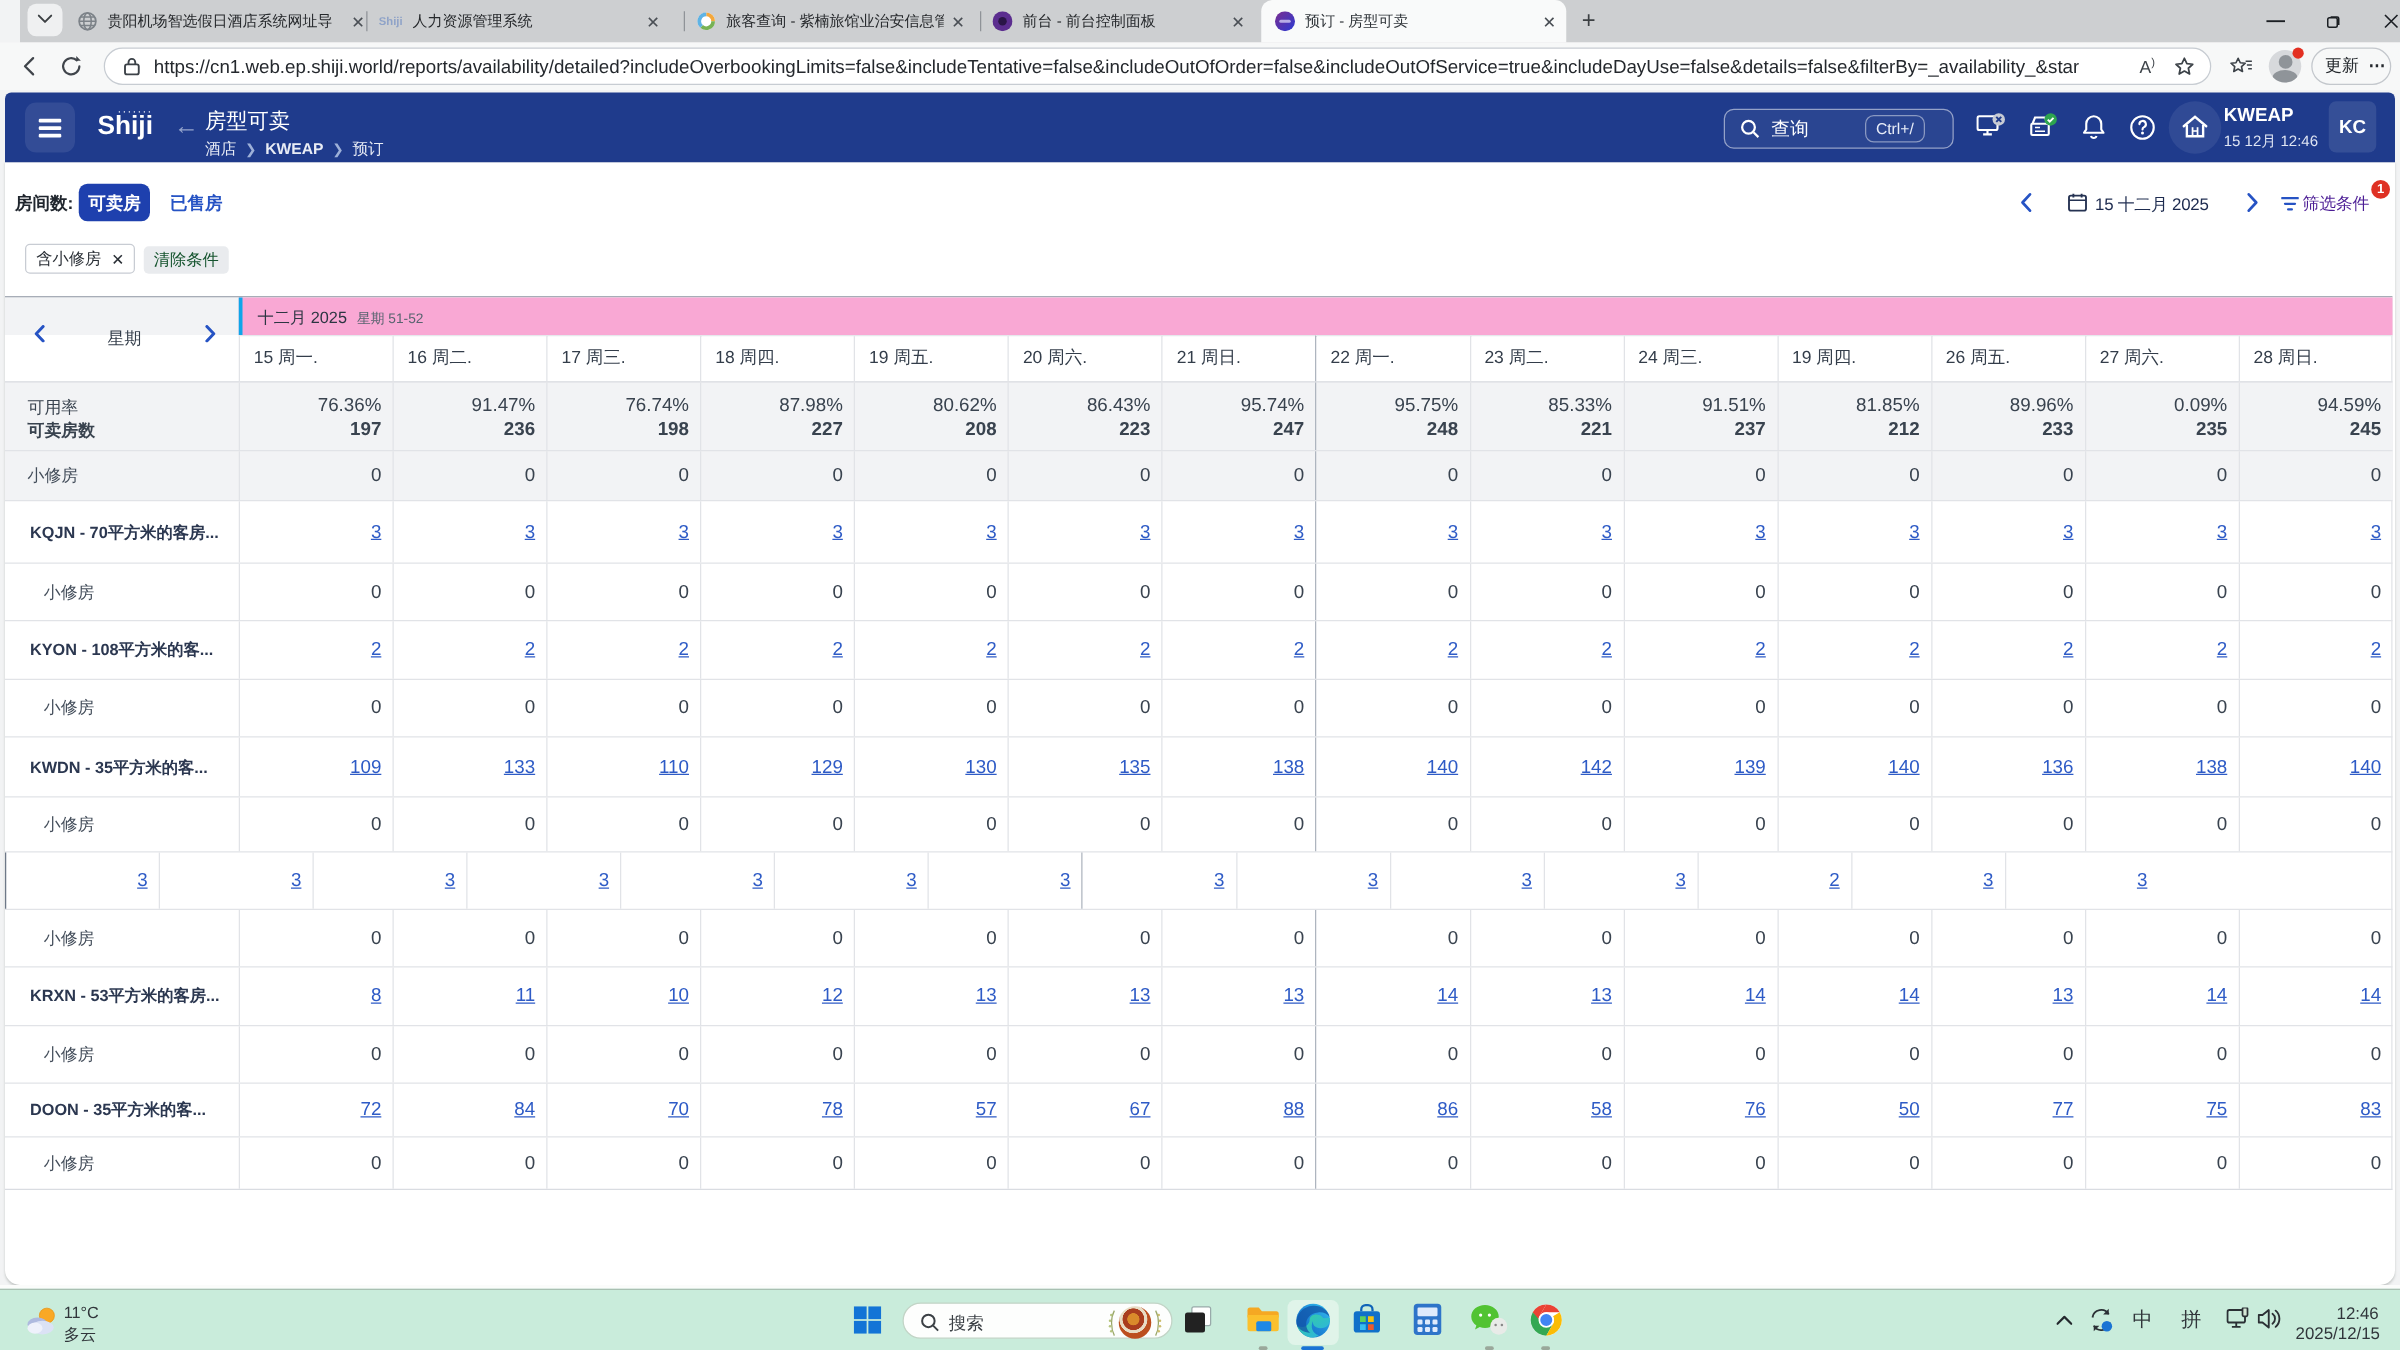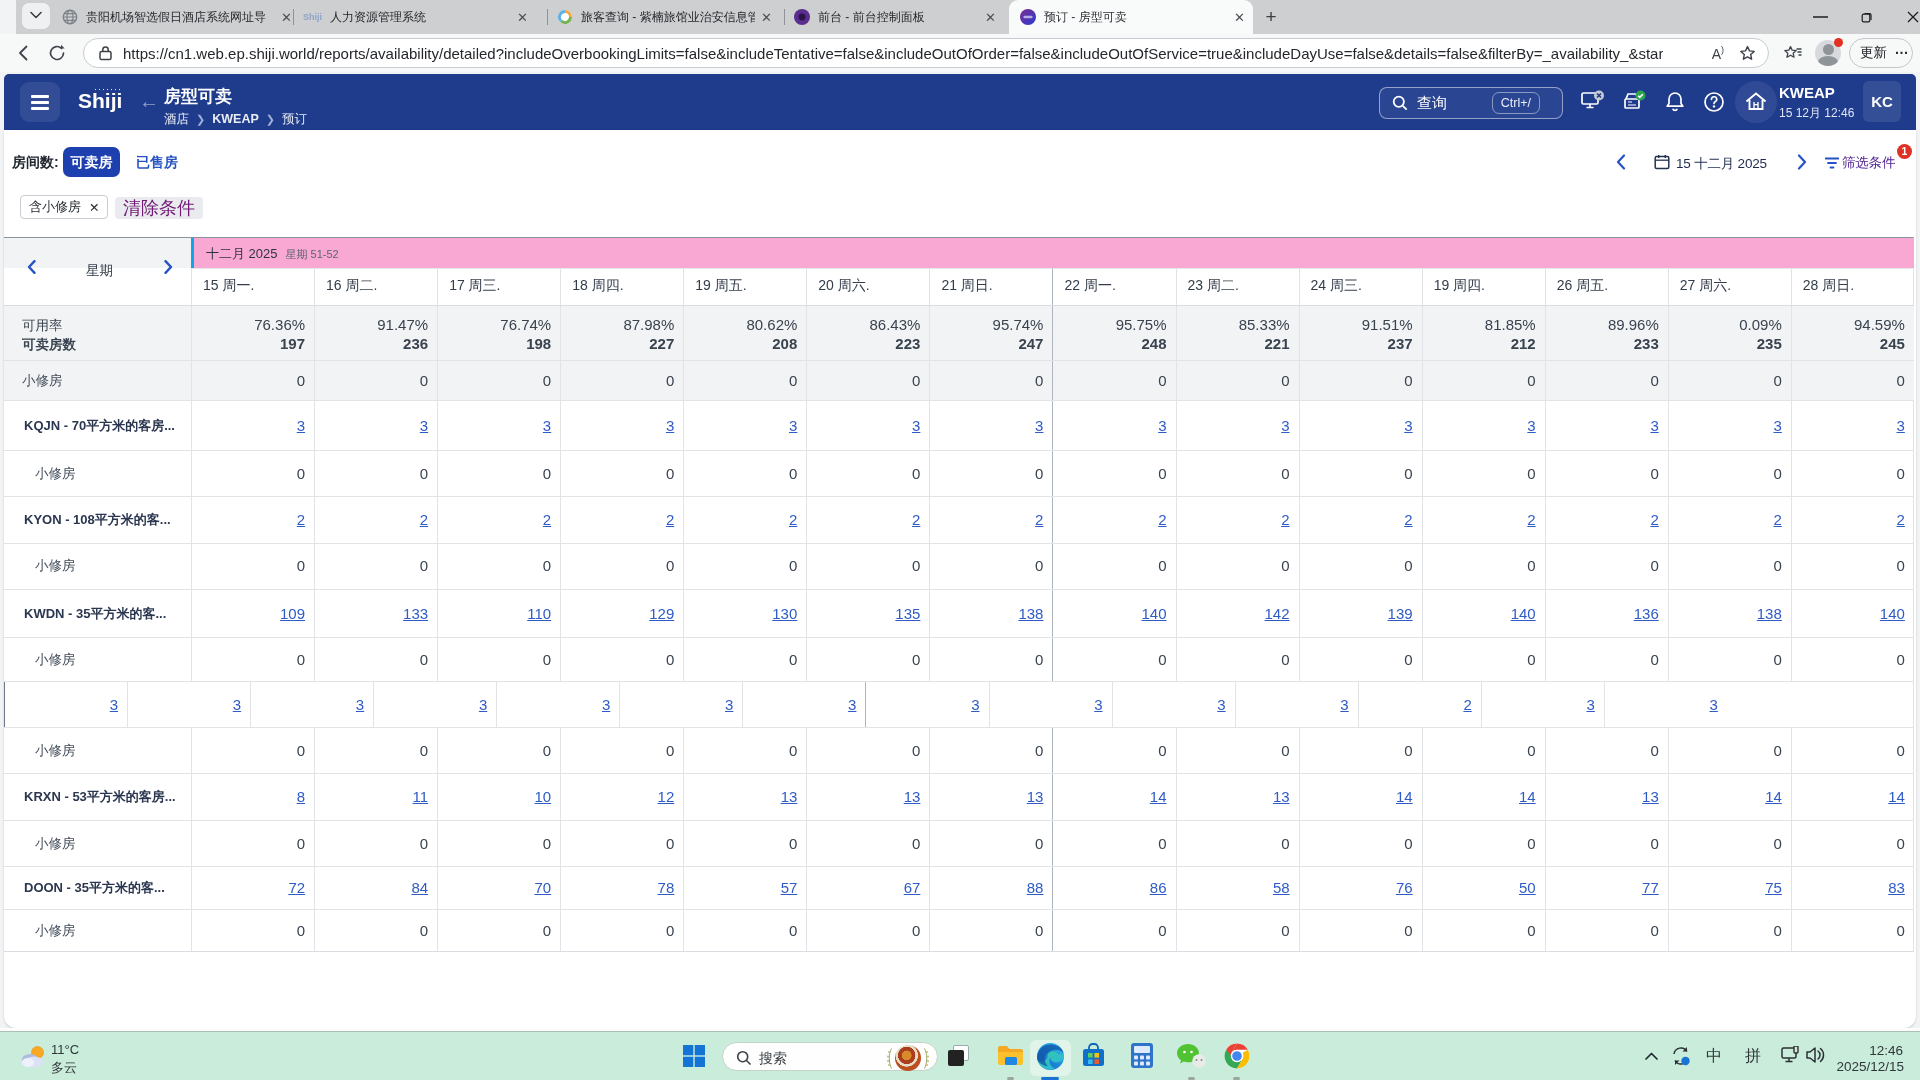--- a/index.html
+++ b/index.html
@@ -17,40 +17,40 @@
 
 #tabsearch{position:absolute;left:6px;top:3px;width:28px;height:26px;background:#eff0f1;border-radius:7px;color:#3c4043;text-align:center}
 
 #toolbar{position:absolute;left:0;top:34px;width:1920px;height:38px;background:#f7f8f8}
 #urlpill{position:absolute;left:83px;top:4px;width:1686px;height:30px;background:#fff;border:1px solid #c7ccd2;border-radius:15px;display:flex;align-items:center;font-size:15px;color:#24282d}
 #apphdr{position:absolute;left:4px;top:74px;width:1912px;height:56px;background:#1f3b8c;border-radius:5px 5px 0 0;color:#fff}
 #burger{position:absolute;left:16px;top:8px;width:40px;height:40px;background:rgba(255,255,255,.09);border-radius:9px}
 .bline{position:absolute;left:11px;width:18px;height:2.5px;background:#fff;border-radius:1px}
 #shiji{position:absolute;left:74px;top:15px;font-size:21px;font-weight:bold;letter-spacing:0}
 #backarr{position:absolute;left:135px;top:16px;color:#93a3cc;font-size:20px}
-#ttl{position:absolute;left:160px;top:11px;font-size:17px;font-weight:bold}
+#ttl{position:absolute;left:160px;top:11px;font-size:17px;font-weight:normal}
 #crumb{position:absolute;left:160px;top:37px;font-size:12.5px;color:#e8ecf5}
 #crumb b{font-weight:bold}
 .crsep{color:#9db0d8;margin:0 7px;font-size:11px}
 #srch{position:absolute;left:1375px;top:13px;width:184px;height:32px;border:1px solid rgba(255,255,255,.5);background:rgba(255,255,255,.05);border-radius:8px;display:flex;align-items:center;font-size:15px}
 #ctrlk{border:1px solid rgba(255,255,255,.45);border-radius:7px;font-size:12.5px;padding:3px 8px;margin-left:auto;margin-right:22px;color:#e8edf8}
 .hico{position:absolute;top:16px;width:24px;height:24px}
 #kweap{position:absolute;left:1775px;top:10px;font-size:15px;font-weight:bold}
 #hdrdate{position:absolute;left:1775px;top:31px;font-size:12px;color:#dfe5f3}
 #kc{position:absolute;left:1859px;top:7px;width:38px;height:41px;background:rgba(255,255,255,.1);border-radius:6px;text-align:center;line-height:42px;font-size:15px;font-weight:bold}
 
 #content{position:absolute;left:4px;top:130px;width:1912px;height:898px;background:#fff;border-radius:0 0 12px 12px;box-shadow:0 1px 2px rgba(60,70,65,.25)}
 
 #fr1{position:absolute;left:8px;top:24px;font-size:14px;font-weight:bold;color:#20262e}
 #btnAvail{position:absolute;left:59px;top:17px;width:57px;height:30px;background:#1e40ae;color:#fff;border-radius:7px;font-size:14px;font-weight:bold;text-align:center;line-height:30px}
 #btnSold{position:absolute;left:132px;top:24px;font-size:14px;font-weight:bold;color:#2653c4}
 
 #fbadge{position:absolute;left:1893px;top:14px;width:15px;height:15px;background:#df3124;border-radius:50%;color:#fff;font-size:10.5px;font-weight:bold;text-align:center;line-height:15px}
 #chip{position:absolute;left:16px;top:65px;height:24px;border:1px solid #c8ccd3;border-radius:4px;font-size:13px;color:#2a2f36;display:flex;align-items:center;padding:0 8px;background:#fff}
-#clear{position:absolute;left:111px;top:67px;height:22px;background:#e9ebee;border-radius:4px;font-size:18px;color:#701a75;display:flex;align-items:center;padding:0 8px}
+#clear{position:absolute;left:111px;top:67px;height:22px;background:#e9ebee;border-radius:4px;font-size:13px;color:#14532d;display:flex;align-items:center;padding:0 8px}
 
 #tbl{position:absolute;left:0px;top:107px;width:1910px;border-top:1px solid #8a93a0;border-bottom:1px solid #d9dce1;border-right:1px solid #e1e3e7}
 .row{display:flex;width:1910px;box-sizing:border-box}
 .lc{width:187px;flex:none}
 .c{width:123.0714px;flex:none;border-left:1px solid #e1e3e7;text-align:right;padding-right:9px;font-size:15px;color:#39434f;overflow:hidden}
 .row .c:first-of-type{border-left:1px solid #6e7888}
 .c.wk{border-left:1px solid #aeb5bf}
 #mh{background:#f2f3f5}
 #mh .mc{width:1723px;border-left:3px solid #0ea5e9;background:#f9a8d4;font-size:13px;color:#2c3542;padding:7px 0 0 12px}
 #mh .mc small{font-size:11px;color:#596470;margin-left:8px}

